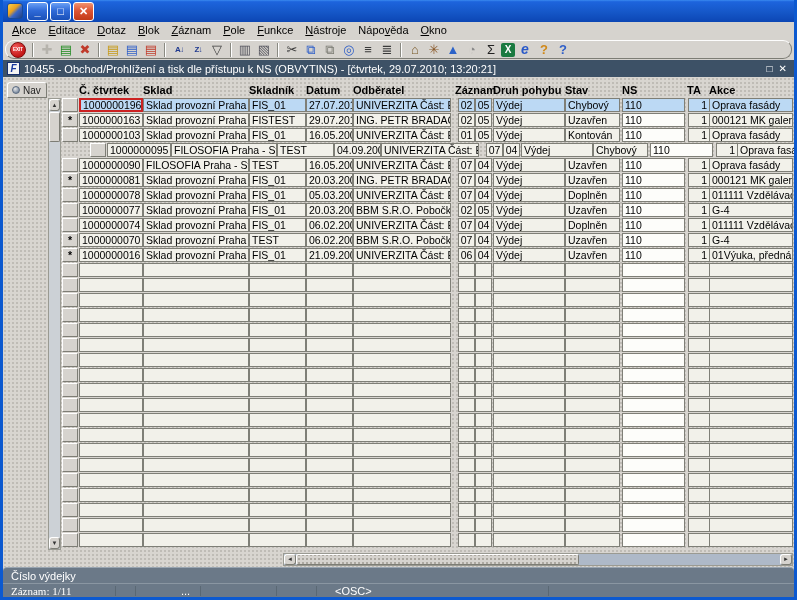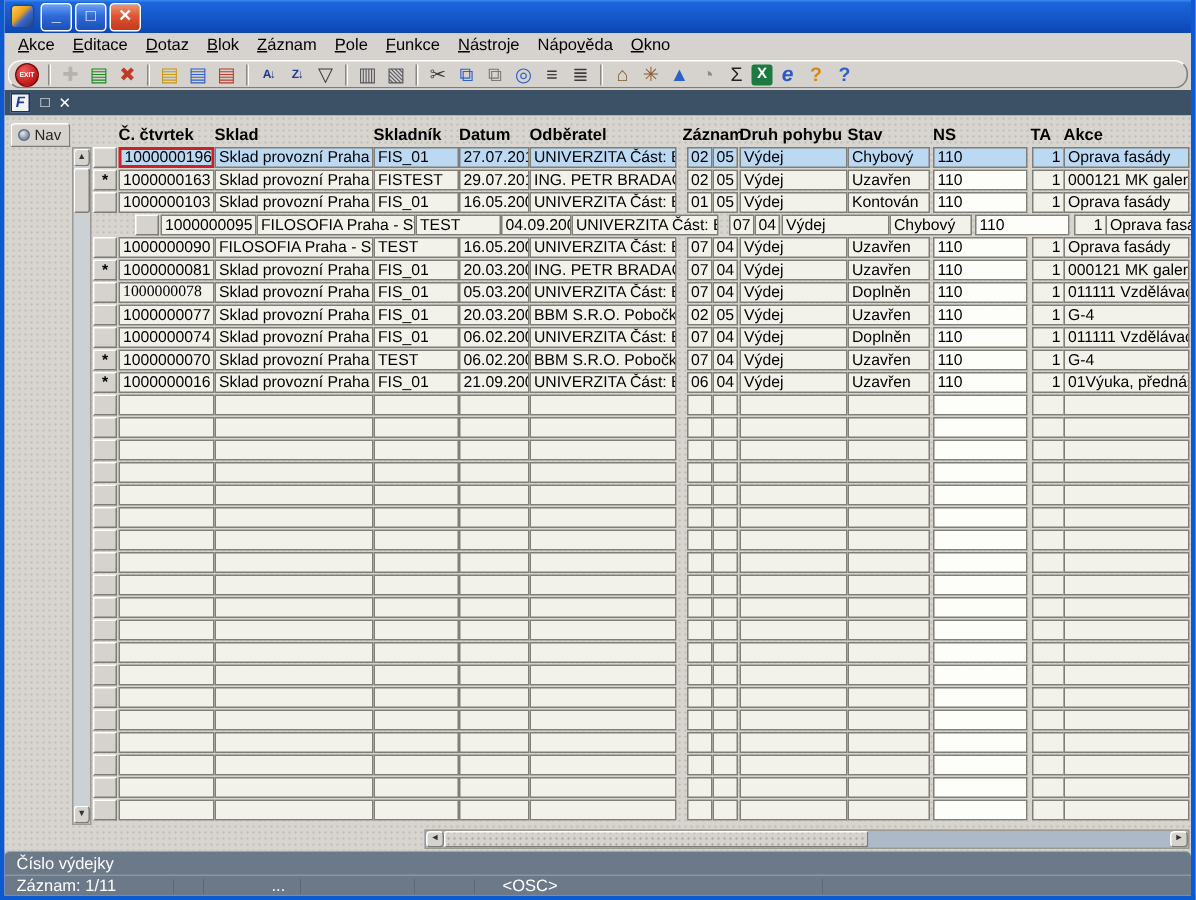--- a/index.html
+++ b/index.html
@@ -149,20 +149,21 @@
         <span class="tbi" style="color: rgb(34, 34, 34);">Σ</span>
         <span class="tbi excel">X</span>
         <span class="tbi ie">e</span>
         <span class="tbi" style="color: rgb(208, 136, 24); font-weight: bold;">?</span>
         <span class="tbi" style="color: rgb(47, 95, 200); font-weight: bold;">?</span>
       </div>
   </div>
 
   <div class="formtitle">
     <span class="ficon">F</span>
+    <span class="ftitle">10455 - Obchod/Prohlížení a tisk dle přístupu k NS (OBVYTINS) - [čtvrtek, 29.07.2010; 13:20:21]</span>
     <span class="fbtn">□</span>
     <span class="fbtn">✕</span>
   </div>
 
   <div class="formbody" id="formbody">
     <div class="navtab">
       <span class="navdot"></span>
       <span>Nav</span>
     </div>
 
@@ -269,21 +270,21 @@
           <span class="cell c-obdobi1" style="left: 455px; width: 17px;">07</span>
           <span class="cell c-obdobi2" style="left: 472px; width: 17px;">04</span>
           <span class="cell c-druh" style="left: 490px; width: 72px;">Výdej</span>
           <span class="cell c-stav" style="left: 562px; width: 55px;">Uzavřen</span>
           <span class="cell c-ns" style="left: 619px; width: 63px;">110</span>
           <span class="cell c-ta" style="left: 685px; width: 22px;">1</span>
           <span class="cell c-akce" style="left: 706px; width: 84px;">000121 MK galerie</span>
         </div>
         <div class="grow" style="top: 111px;">
           <span class="cell sel" style="left: 59px; width: 16px;"></span>
-          <span class="cell c-cislo" style="left: 76px; width: 64px; font-family: Liberation Serif, serif;">1000000078</span>
+          <span class="cell c-cislo" style="left: 76px; width: 64px;">1000000078</span>
           <span class="cell c-sklad" style="left: 140px; width: 106px;">Sklad provozní Praha - Stoc</span>
           <span class="cell c-skladnik" style="left: 246px; width: 57px;">FIS_01</span>
           <span class="cell c-datum" style="left: 303px; width: 47px;">05.03.2006</span>
           <span class="cell c-odberatel" style="left: 350px; width: 98px;">UNIVERZITA Část: EkF</span>
           <span class="cell c-obdobi1" style="left: 455px; width: 17px;">07</span>
           <span class="cell c-obdobi2" style="left: 472px; width: 17px;">04</span>
           <span class="cell c-druh" style="left: 490px; width: 72px;">Výdej</span>
           <span class="cell c-stav" style="left: 562px; width: 55px;">Doplněn</span>
           <span class="cell c-ns" style="left: 619px; width: 63px;">110</span>
           <span class="cell c-ta" style="left: 685px; width: 22px;">1</span>
@@ -639,21 +640,21 @@
     <div class="hsb">
       <span class="hbtn" style="left:0;">◄</span>
       <span class="hthumb"></span>
       <span class="hbtn" style="right:0;">►</span>
     </div>
   </div>
 
   <div class="statusbar">
     <div class="s-hint">Číslo výdejky</div>
     <div class="s-rec">
-      <span style="left:8px;">Záznam: 1/11</span>
+      <span style="left:8px;font-family:Liberation Serif, serif;">Záznam: 1/11</span>
       <i class="s-sep" style="left:112px;"></i>
       <i class="s-sep" style="left:132px;"></i>
       <span style="left:178px;">...</span>
       <i class="s-sep" style="left:197px;"></i>
       <i class="s-sep" style="left:273px;"></i>
       <i class="s-sep" style="left:313px;"></i>
       <span style="left:332px;">&lt;OSC&gt;</span>
       <i class="s-sep" style="left:545px;"></i>
     </div>
   </div>

